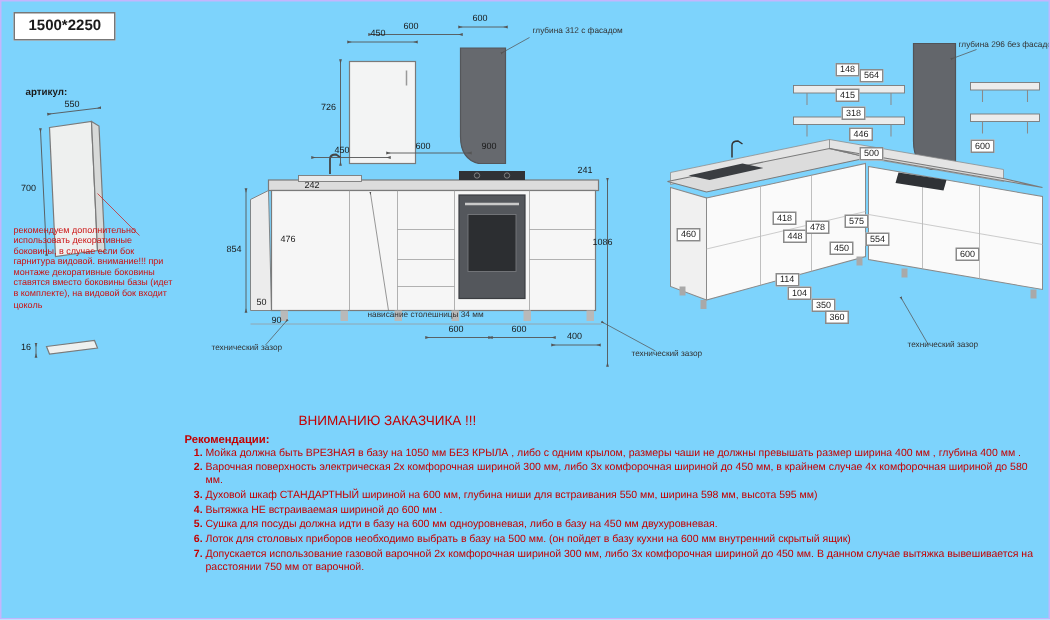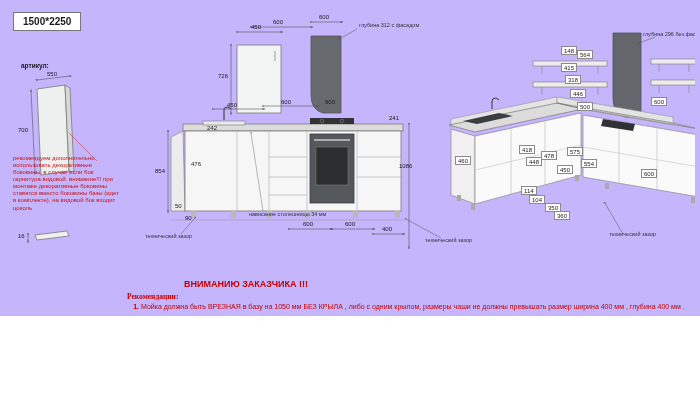--- a/index.html
+++ b/index.html
@@ -1,34 +1,34 @@
 <!DOCTYPE html>
 <html><head>
 <meta charset="utf-8">
 <style>
   * { margin:0; padding:0; box-sizing:border-box; }
   html,body { background:#fff; font-family:"Liberation Sans", sans-serif; }
-  .canvas { position:relative; width:700px; height:316px; background:#c4b5fd; border:5px solid #c4b5fd; overflow:hidden; }
+  .canvas { position:relative; width:700px; height:413px; background:#7dd3fc; border:1px solid #c4b5fd; overflow:hidden; }
 
   .size-box { position:absolute; left:8px; top:7px; border:1px solid #777; padding:3px 9px;
               font-size:10px; font-weight:bold; color:#1a1a1a; background:#fff; }
 
   .lbl { position:absolute; font-size:6px; line-height:1; color:#1a1a1a; white-space:nowrap; }
   .artikul { font-weight:bold; font-size:6.5px; }
   .boxed { border:0.5px solid #8a8a8a; background:#fff; padding:0.5px 2px; }
   .note-sm { font-size:5.5px; color:#333; }
 
   .red-note { position:absolute; left:8px; top:150px; width:106px; font-size:6px; line-height:1.18;
               color:#cc1111; }
 
   .notice { position:absolute; left:122px; top:274px; width:574px; color:#c40000;
             font-size:7px; line-height:1.25; }
-  .notice-title { font-weight:bold; font-size:9px; margin-left:9px; margin-bottom:2px;padding-left:48px; }
+  .notice-title { font-weight:normal; font-size:9px; margin-left:28px; margin-bottom:2px;padding-left:48px; }
   .notice-body { margin-left:20px; width:462px; margin-bottom:4px; font-size:7.5px; }
-  .rec-label { font-weight:bold; font-size:7.5px; margin-bottom:1px;font-family:Liberation Serif, serif; }
+  .rec-label { font-weight:bold; font-size:7.5px; margin-bottom:1px; }
   .notice ol { list-style:decimal; padding-left:14px; margin:0; }
   .notice li { margin-bottom:1px; }
   .notice li::marker { font-weight:bold; }
 
   svg.drawing { position:absolute; left:0; top:0; }
 </style>
 </head>
 <body>
 
 <div class="canvas">

